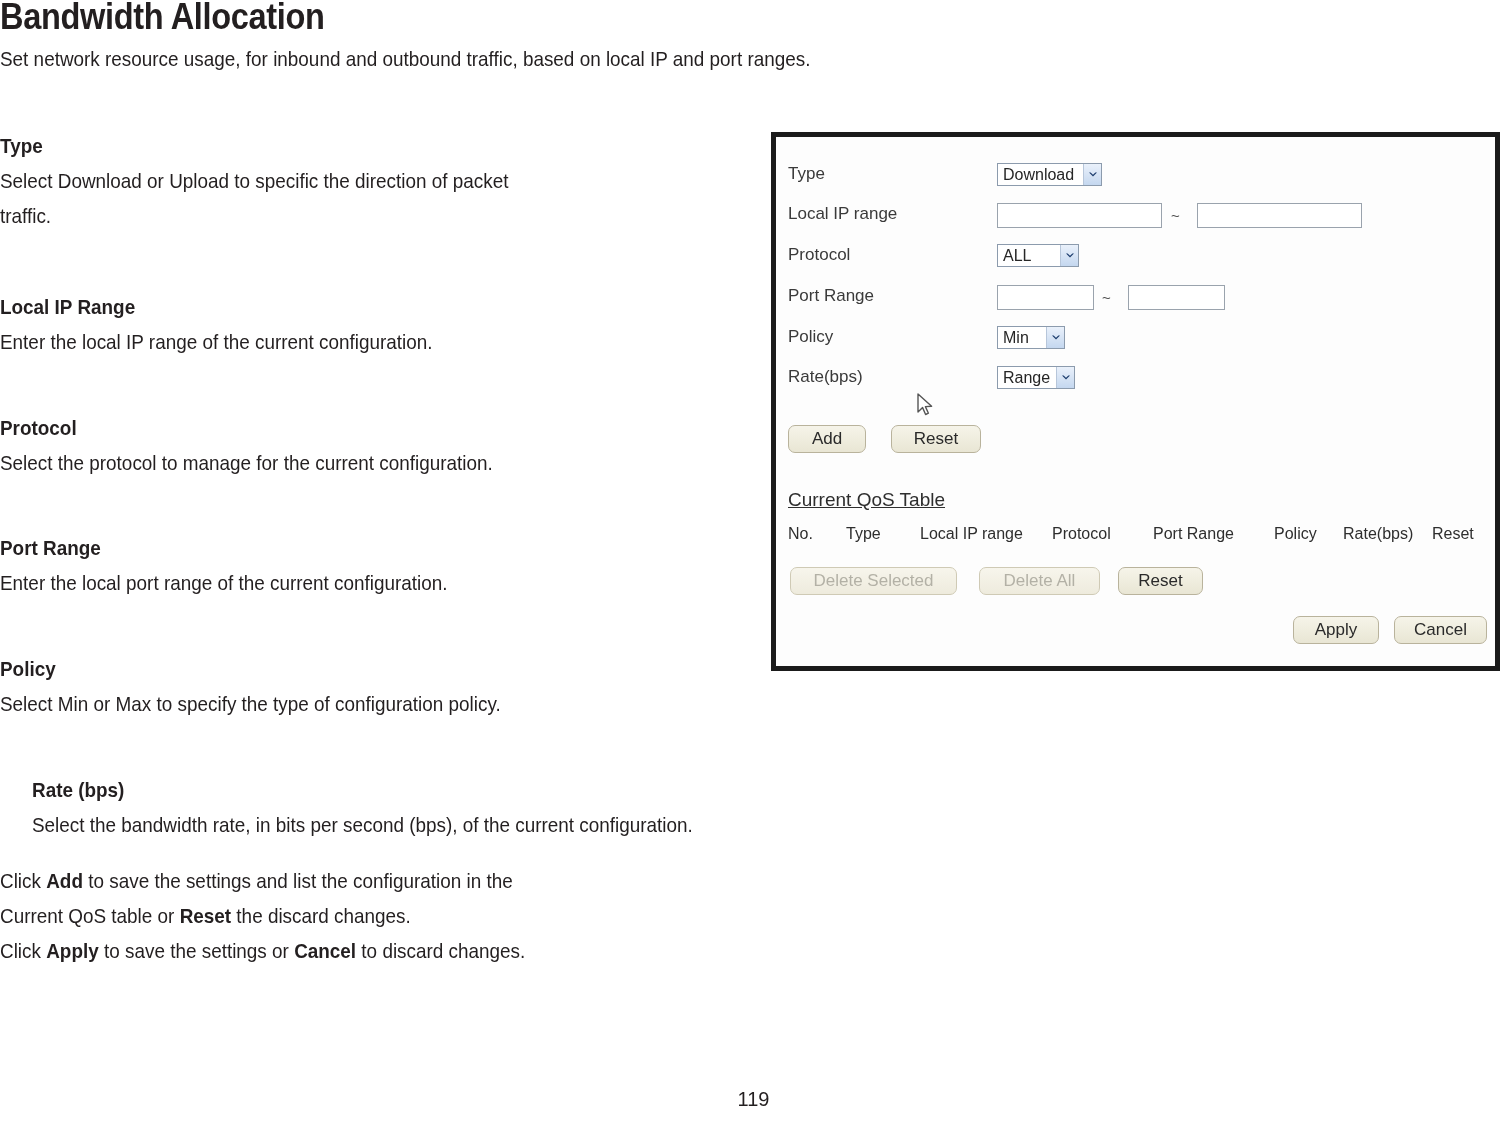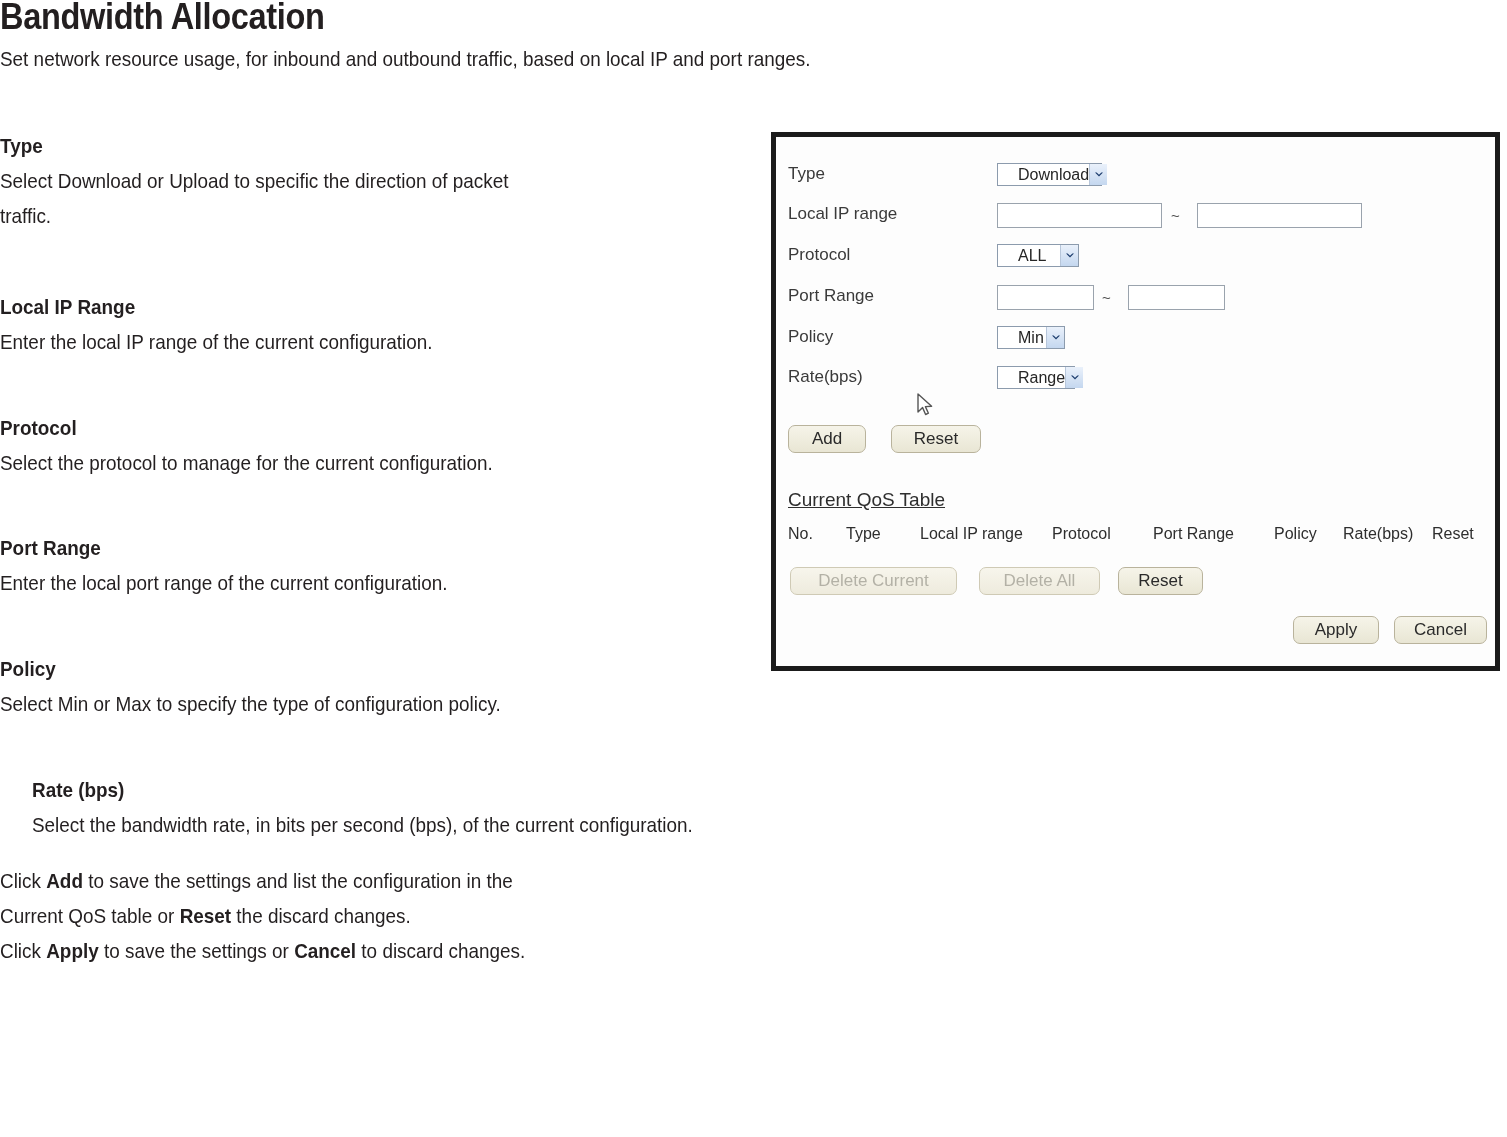--- a/index.html
+++ b/index.html
@@ -130,21 +130,21 @@
   .sel {
     position: absolute;
     display: inline-flex;
     align-items: center;
     height: 23px;
     border: 1px solid #8c9bad;
     background: #ffffff;
     box-sizing: border-box;
     font-size: 16px;
     color: #262626;
-    padding-left: 20px;
+    padding-left: 5px;
     white-space: nowrap;
     filter: blur(0.15px);
   }
   .sel .sel-text {
     flex: 1 1 auto;
     line-height: 21px;
   }
   .sel .sel-arrow {
     flex: 0 0 auto;
     width: 18px;
@@ -363,24 +363,25 @@
         <span style="left:12px;">No.</span>
         <span style="left:70px;">Type</span>
         <span style="left:144px;">Local IP range</span>
         <span style="left:276px;">Protocol</span>
         <span style="left:377px;">Port Range</span>
         <span style="left:498px;">Policy</span>
         <span style="left:567px;">Rate(bps)</span>
         <span style="left:656px;">Reset</span>
       </div>
 
-      <div class="btn disabled" style="left:14px; top:430px; width:167px;">Delete Current</div>
+      <div class="btn disabled" style="left:14px; top:430px; width:167px;">Delete Selected</div>
       <div class="btn disabled" style="left:203px; top:430px; width:121px;">Delete All</div>
       <div class="btn" style="left:342px; top:430px; width:85px;">Reset</div>
 
       <div class="btn" style="left:517px; top:479px; width:86px;">Apply</div>
       <div class="btn" style="left:618px; top:479px; width:93px;">Cancel</div>
 
     </div>
   </div>
 
+  <div class="page-number">119</div>
 
 </div>
 
 </body></html>

